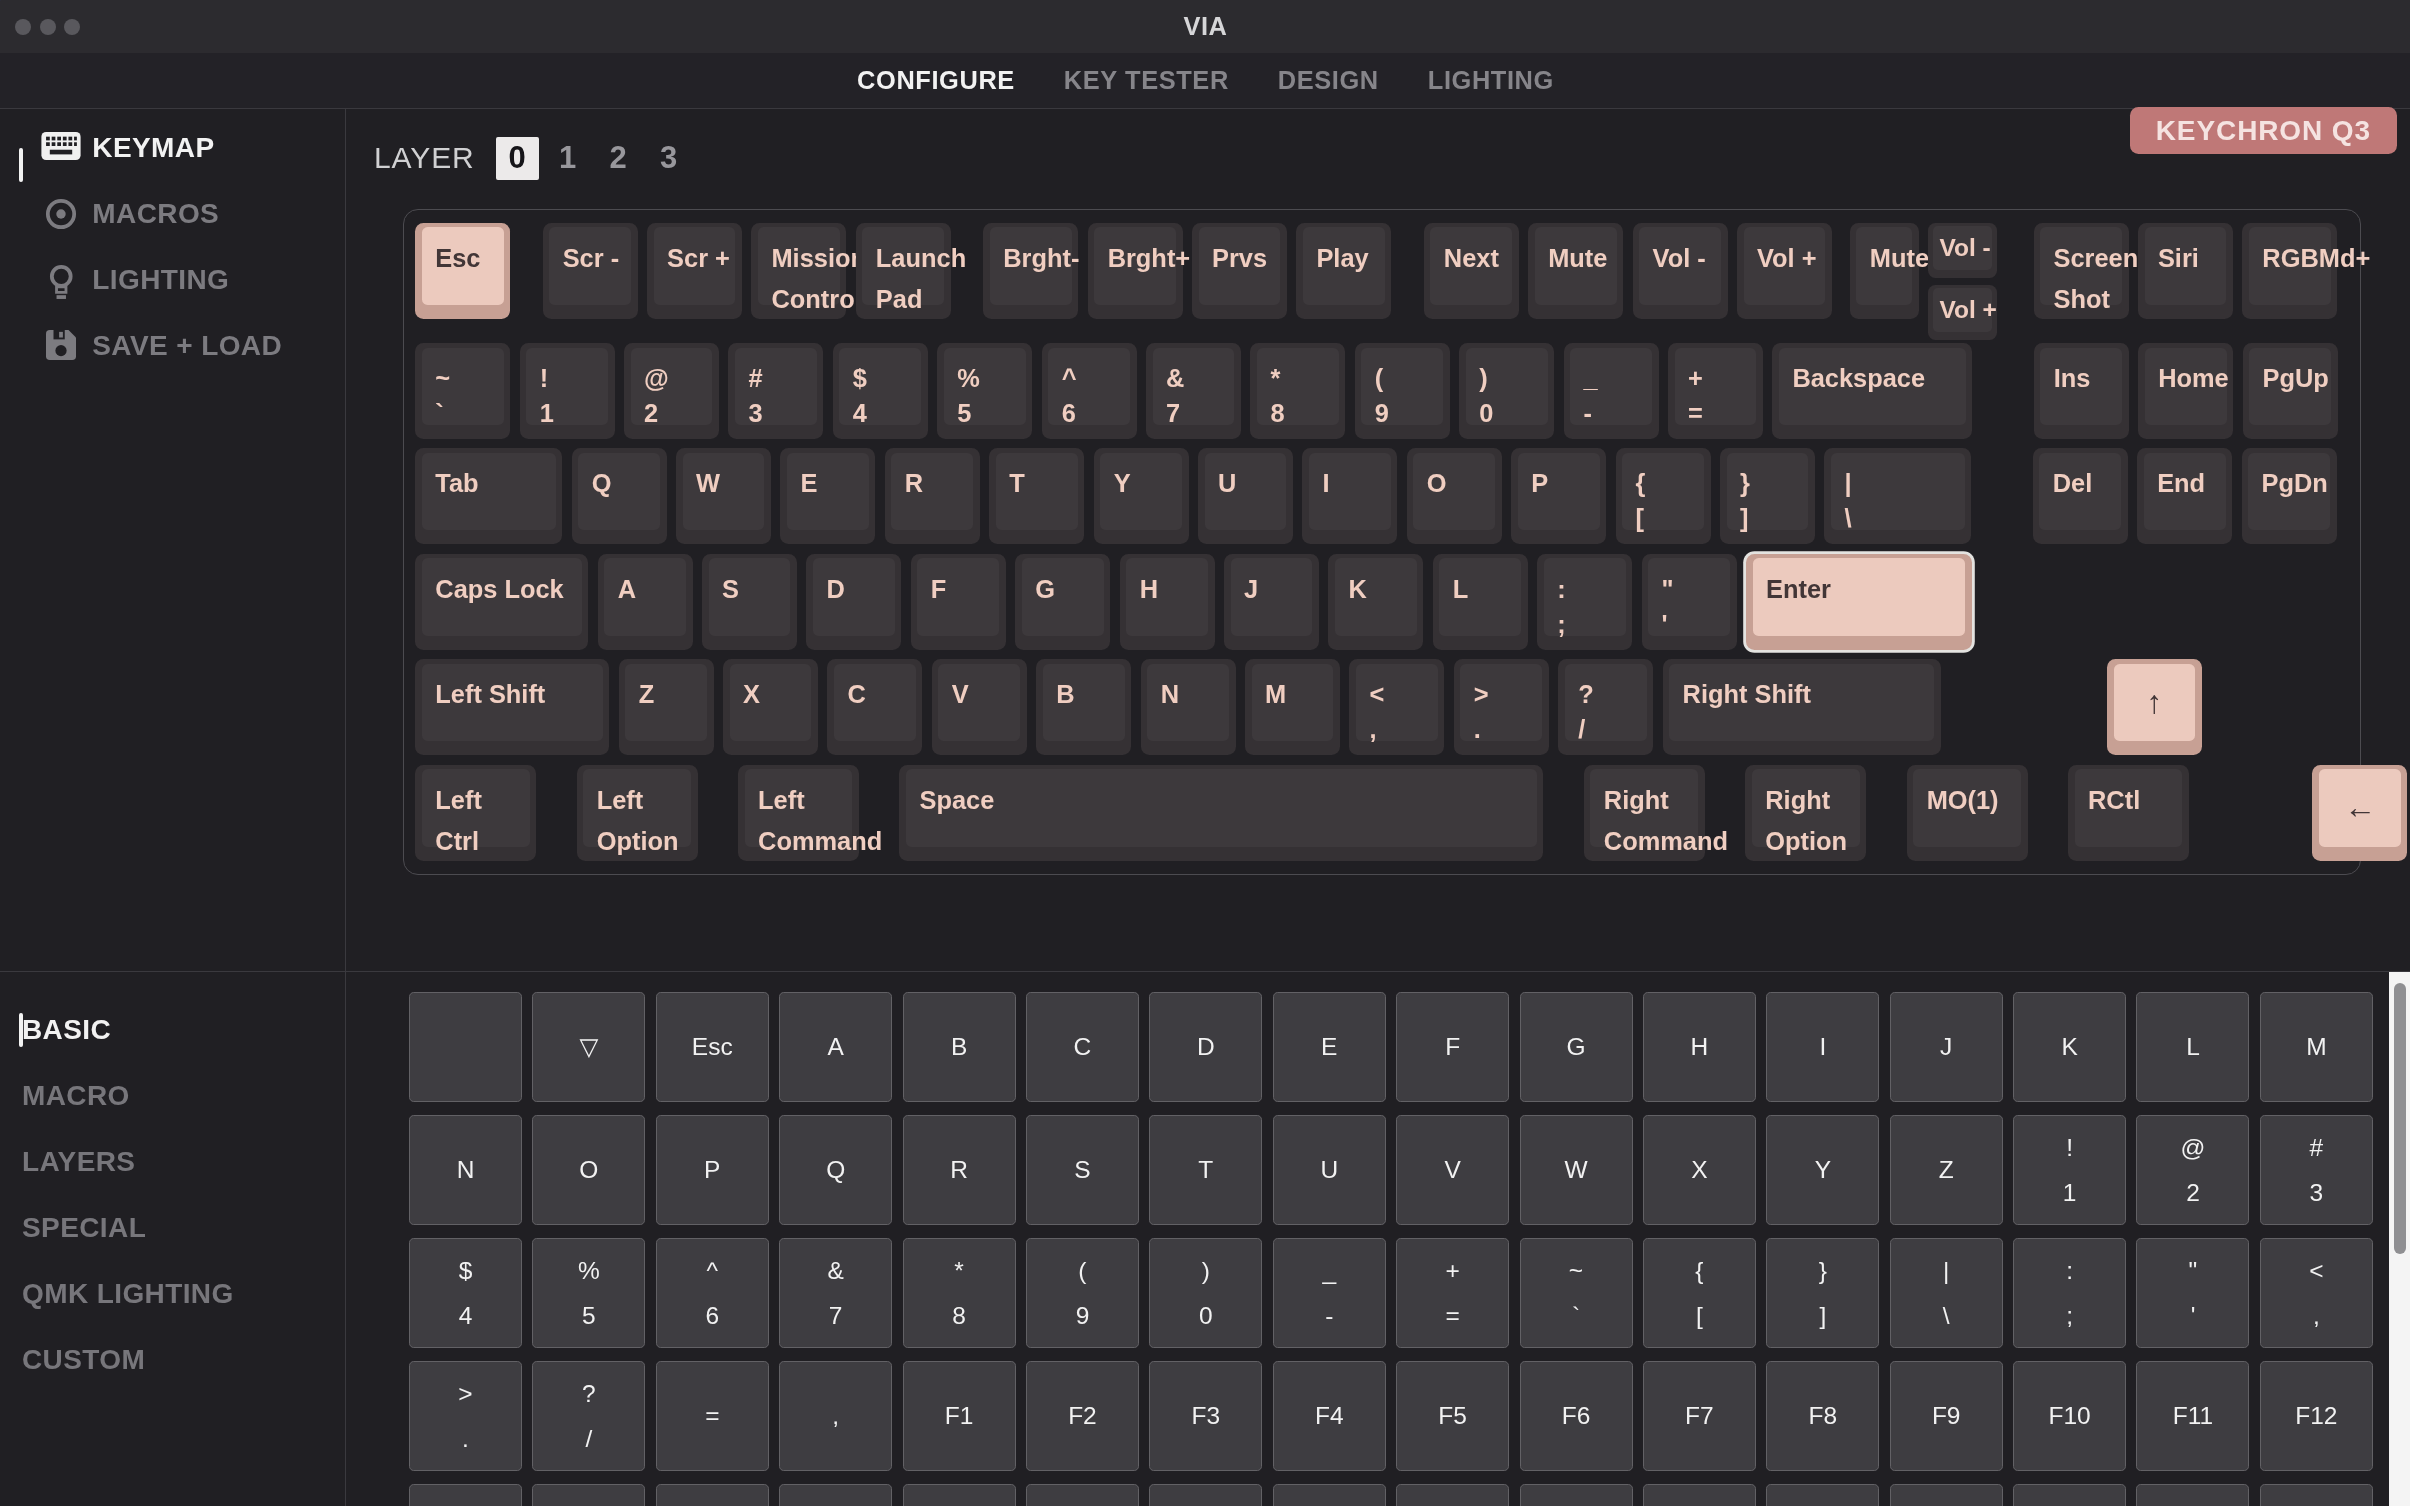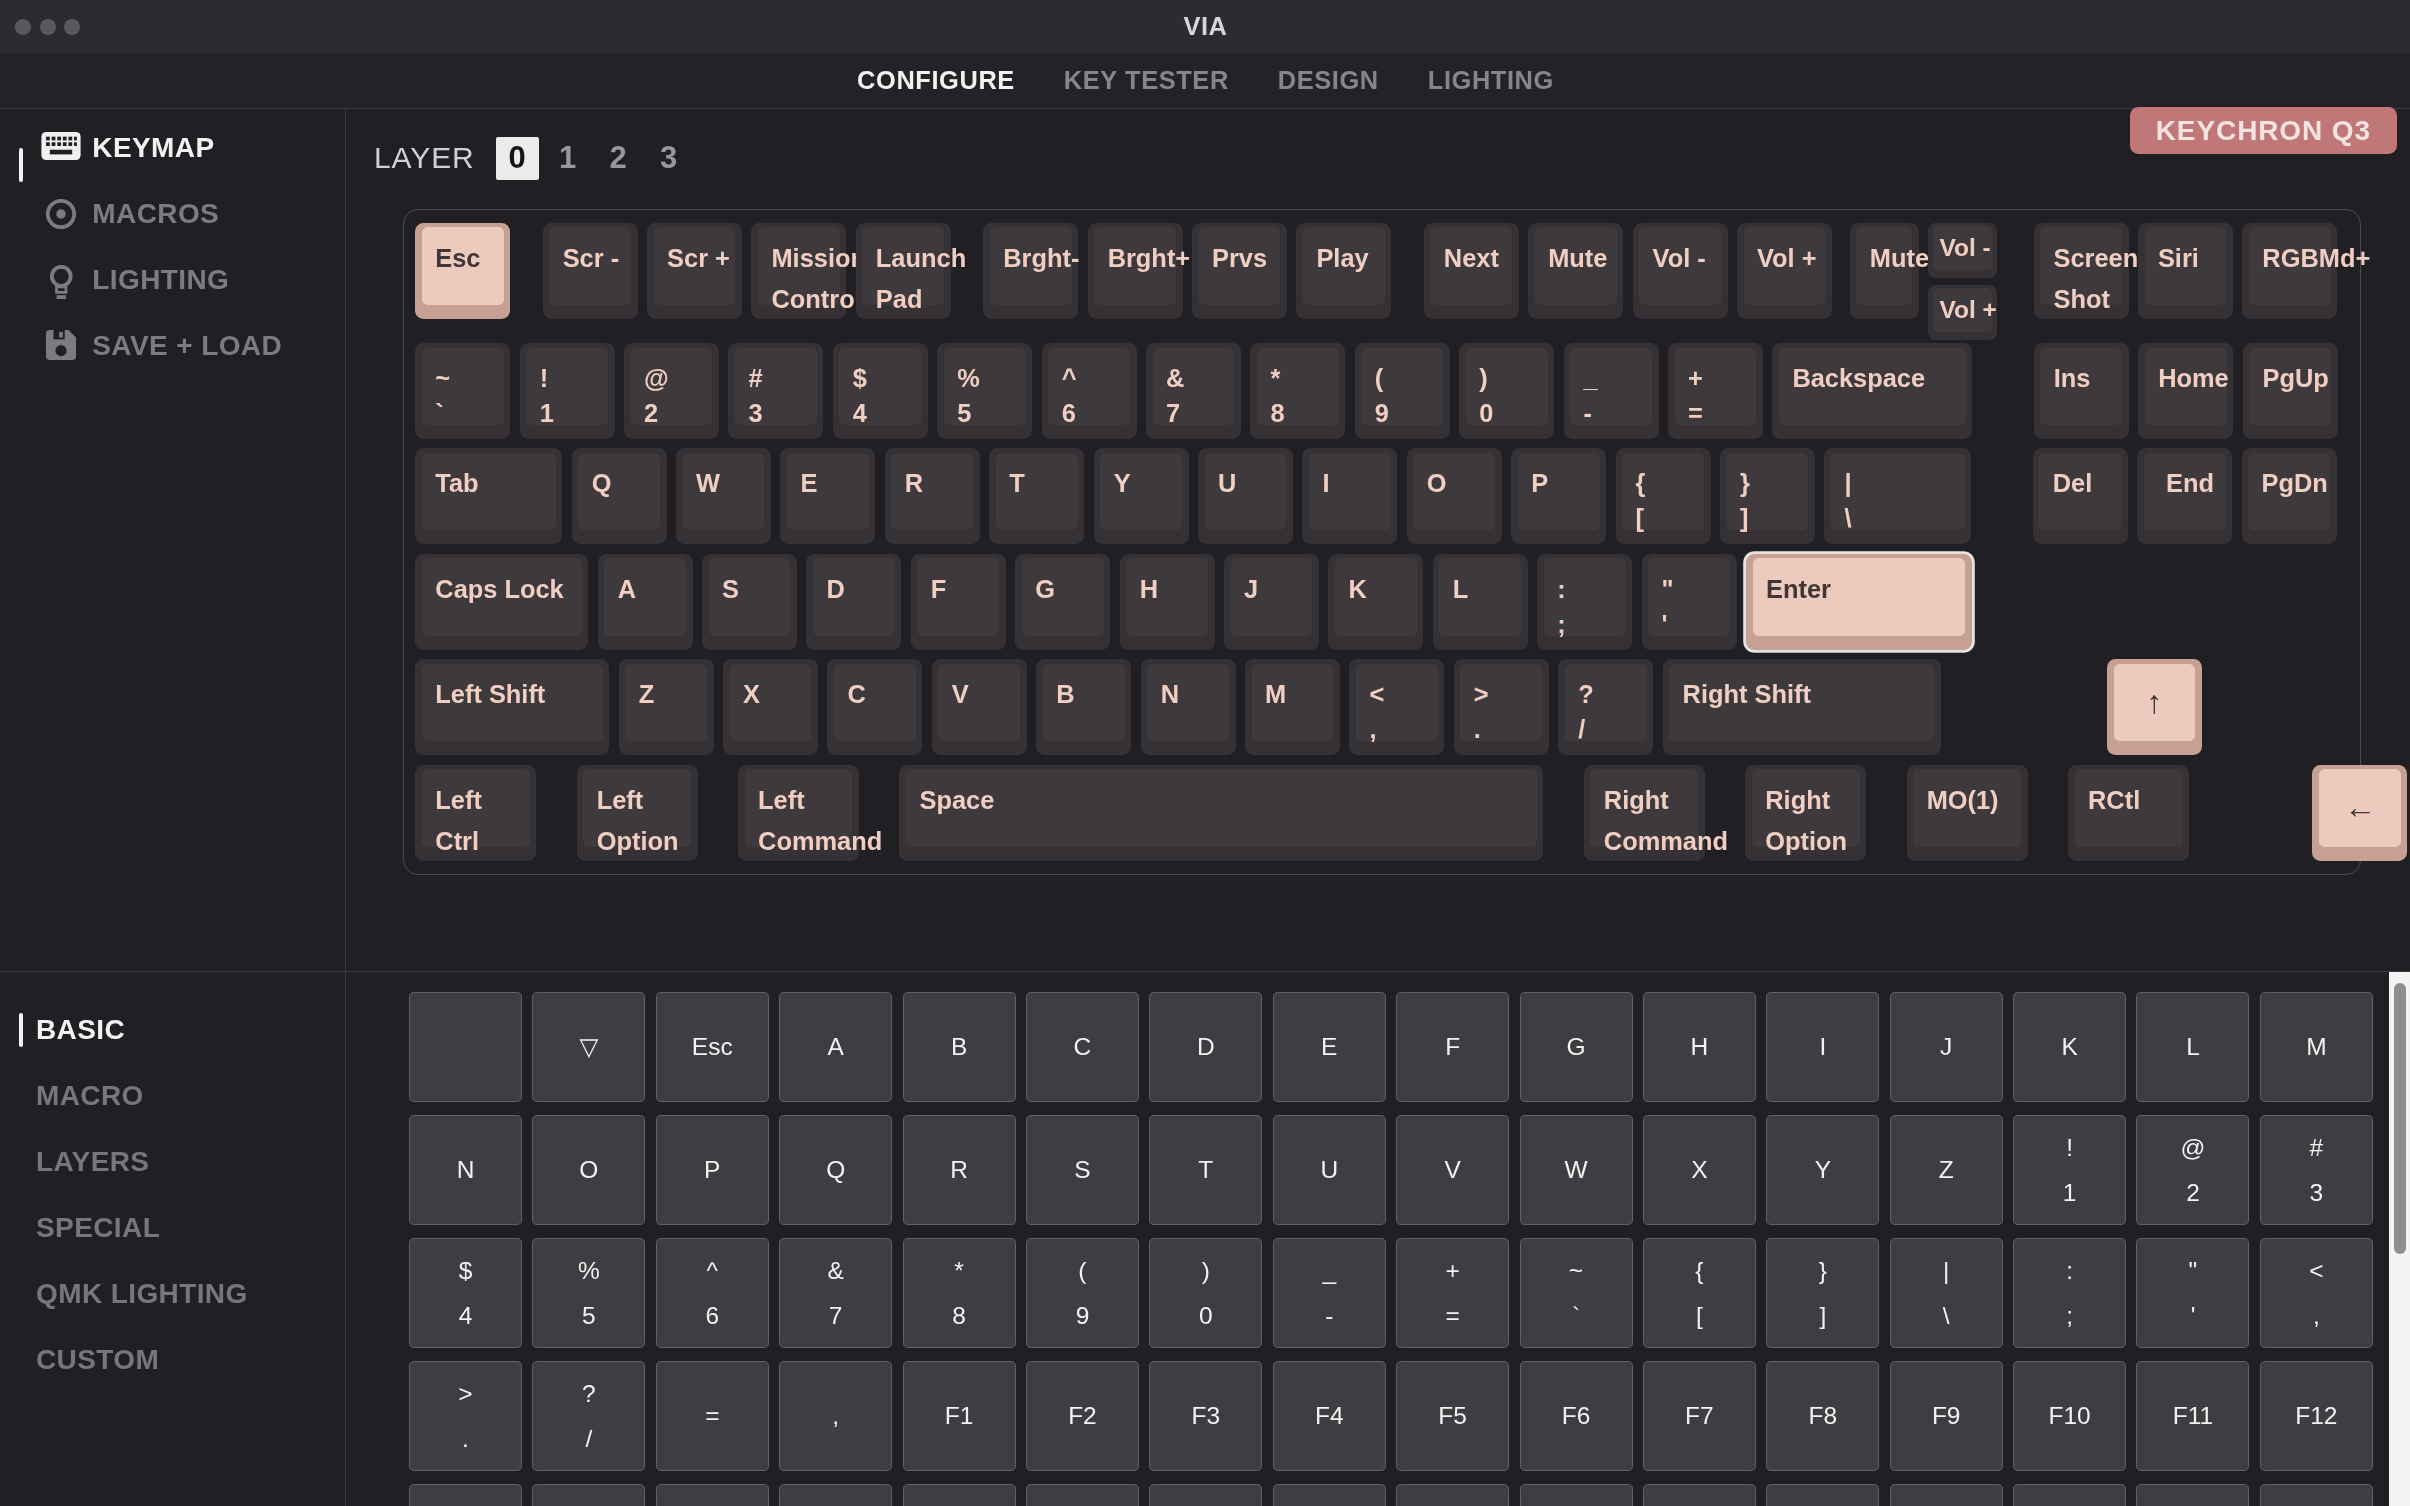--- a/index.html
+++ b/index.html
@@ -51,21 +51,21 @@
   .enc-stack{position:relative;height:96px;margin-right:9.4px;flex:none;}
   .enc{position:absolute;left:0;right:0;height:55px;background:#353134;border-radius:7.5px;}
   .enc.e0{top:0;}
   .enc.e1{top:62px;}
   .enc .key-top{inset:3.8px 4.7px 7.5px 4.7px;position:absolute;background:#3d393c;border-radius:4.7px;}
   .enc .enc-label{position:absolute;left:11.3px;top:0;bottom:3.8px;display:flex;align-items:center;color:#f0cec1;font-size:24.5px;font-weight:700;}
 
   
   .picker-panel{position:relative;display:flex;height:536px;}
   .picker-tabs{width:346px;border-right:0.9px solid #3a393e;box-sizing:border-box;padding-top:24.5px;flex:none;}
-  .ptab{position:relative;height:66px;display:flex;align-items:center;color:#77767b;font-size:28px;font-weight:600;letter-spacing:0.4px;padding-left:36px;}
+  .ptab{position:relative;height:66px;display:flex;align-items:center;color:#77767b;font-size:28px;font-weight:600;letter-spacing:0.4px;padding-left:22px;}
   .ptab .bar{position:absolute;left:19px;top:16px;width:3.8px;height:34px;background:transparent;border-radius:1.9px;}
   .ptab.active{color:#f2f2f2;}
   .ptab.active .bar{background:#f2f2f2;}
   .picker-grid{padding:20px 0 0 63px;}
   .pk-row{display:flex;margin-bottom:13px;}
   .pkey{box-sizing:border-box;width:113px;height:110px;background:#3e3d41;border:1.9px solid #626165;border-radius:4.7px;margin-right:10.4px;display:flex;flex-direction:column;align-items:center;justify-content:center;gap:19px;color:#f2f2f2;font-size:24.5px;font-weight:400;text-align:center;line-height:26px;flex:none;}
   .pkey .pl{padding:0 3.8px;}
   .pscroll{position:absolute;right:0;top:0;bottom:0;width:21.7px;background:#f4f4f4;}
   .pthumb{position:absolute;left:4.7px;top:11.3px;width:12.2px;height:271px;background:#8f8f92;border-radius:6.6px;}
 </style>
@@ -388,21 +388,21 @@
             <div class="key" style="width: 147px;">
               <div class="key-top"></div>
               <div class="key-label">|</div>
               <div class="sub">\</div>
             </div>
             <div class="kspacer" style="width: 52px;"></div>
             <div class="key" style="width: 95px;">
               <div class="key-top"></div>
               <div class="key-label">Del</div>
             </div>
-            <div class="key" style="width: 95px; text-align: center;">
+            <div class="key" style="width: 95px;">
               <div class="key-top"></div>
               <div class="key-label">End</div>
             </div>
             <div class="key" style="width: 95px;">
               <div class="key-top"></div>
               <div class="key-label">PgDn</div>
             </div>
           </div>
           <div class="kb-row">
             <div class="key" style="width: 173px;">

